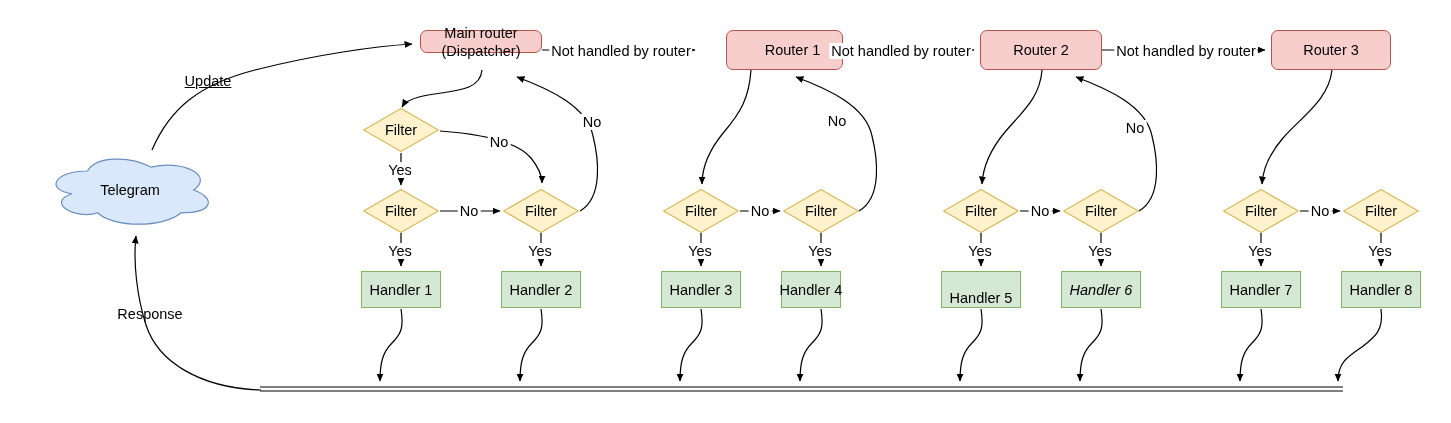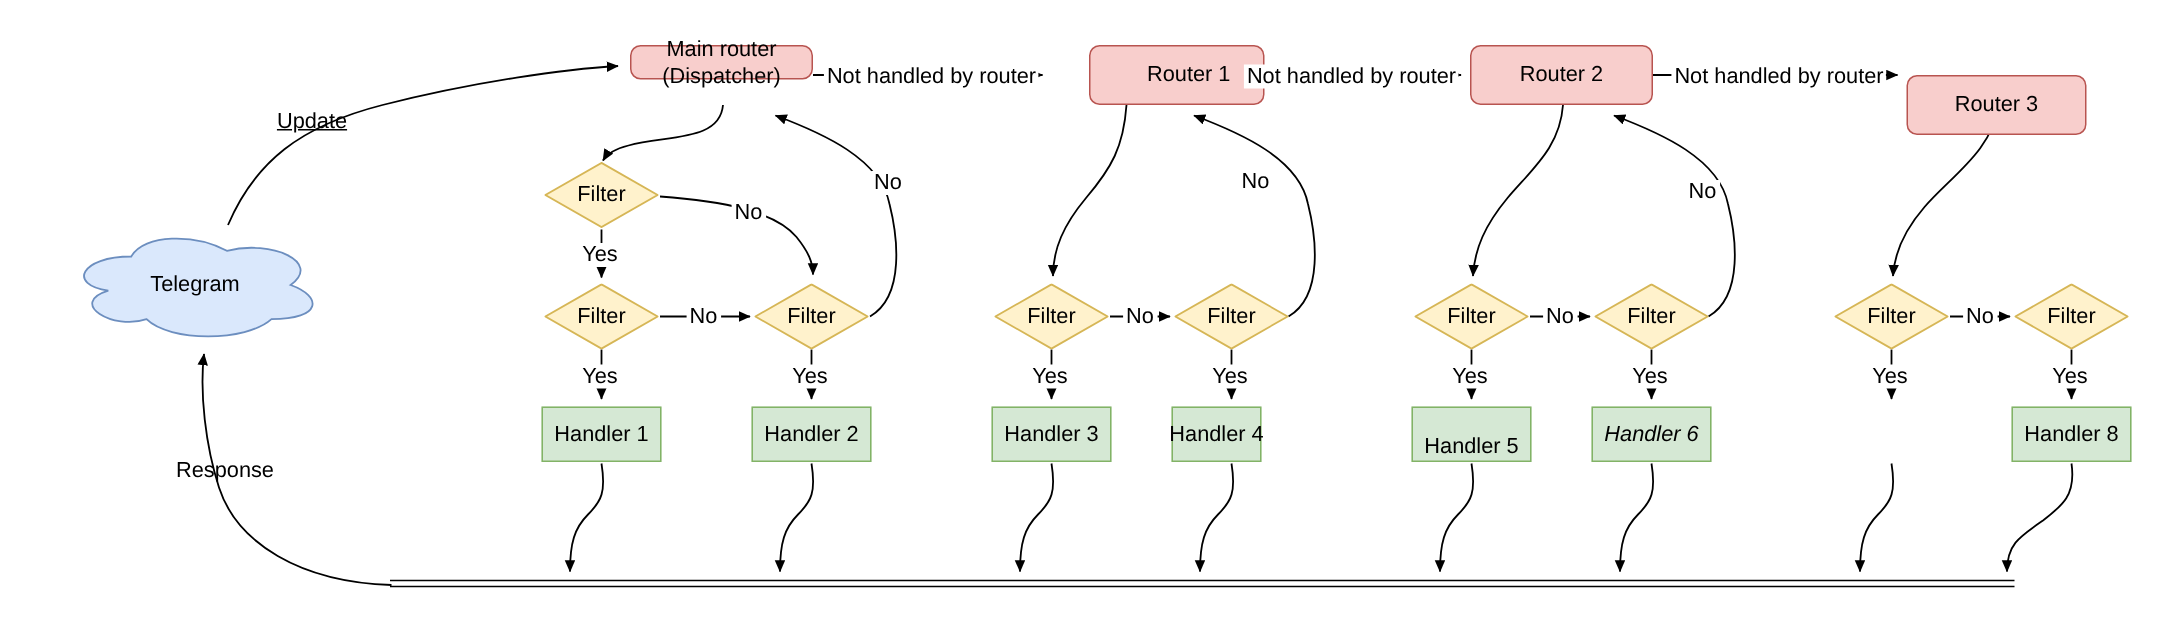--- a/index.html
+++ b/index.html
@@ -116,21 +116,21 @@
       <span>(Dispatcher)</span>
     </span>
   </div>
 
   <div class="node router" style="left:726px; top:30px; width:117px; height:40px;padding-left:16px;">
     <span>Router 1</span>
   </div>
   <div class="node router" style="left:980px; top:30px; width:122px; height:40px;">
     <span>Router 2</span>
   </div>
-  <div class="node router" style="left:1271px; top:30px; width:120px; height:40px;margin-top:20px;">
+  <div class="node router" style="left:1271px; top:30px; width:120px; height:40px;">
     <span>Router 3</span>
   </div>
 
   <div class="node filter" style="left:363px; top:108px; width:76px; height:44px;">
     <svg width="76" height="44" viewBox="0 0 76 44">
         <polygon points="38,0.6 75.4,22 38,43.4 0.6,22"></polygon>
       </svg>
     <span>Filter</span>
   </div>
   <div class="node filter" style="left:363px; top:189px; width:76px; height:44px;">
@@ -192,20 +192,23 @@
     <span>Handler 3</span>
   </div>
   <div class="node handler" style="left:781px; top:271px; width:60px; height:37px;">
     <span>Handler 4</span>
   </div>
   <div class="node handler" style="left:941px; top:271px; width:80px; height:37px;align-items:flex-end;">
     <span>Handler 5</span>
   </div>
   <div class="node handler" style="left:1061px; top:271px; width:80px; height:37px;font-style:italic;">
     <span>Handler 6</span>
+  </div>
+  <div class="node handler" style="left:1221px; top:271px; width:80px; height:37px;">
+    <span>Handler 7</span>
   </div>
   <div class="node handler" style="left:1341px; top:271px; width:80px; height:37px;">
     <span>Handler 8</span>
   </div>
 
   <div class="lbl" style="left:208px; top:81px;text-decoration:underline;">Update</div>
   <div class="lbl" style="left:150px; top:314px;">Response</div>
 
   <div class="lbl bg" style="left:621px; top:51px;">Not handled by router</div>
   <div class="lbl bg" style="left:901px; top:51px;">Not handled by router</div>

